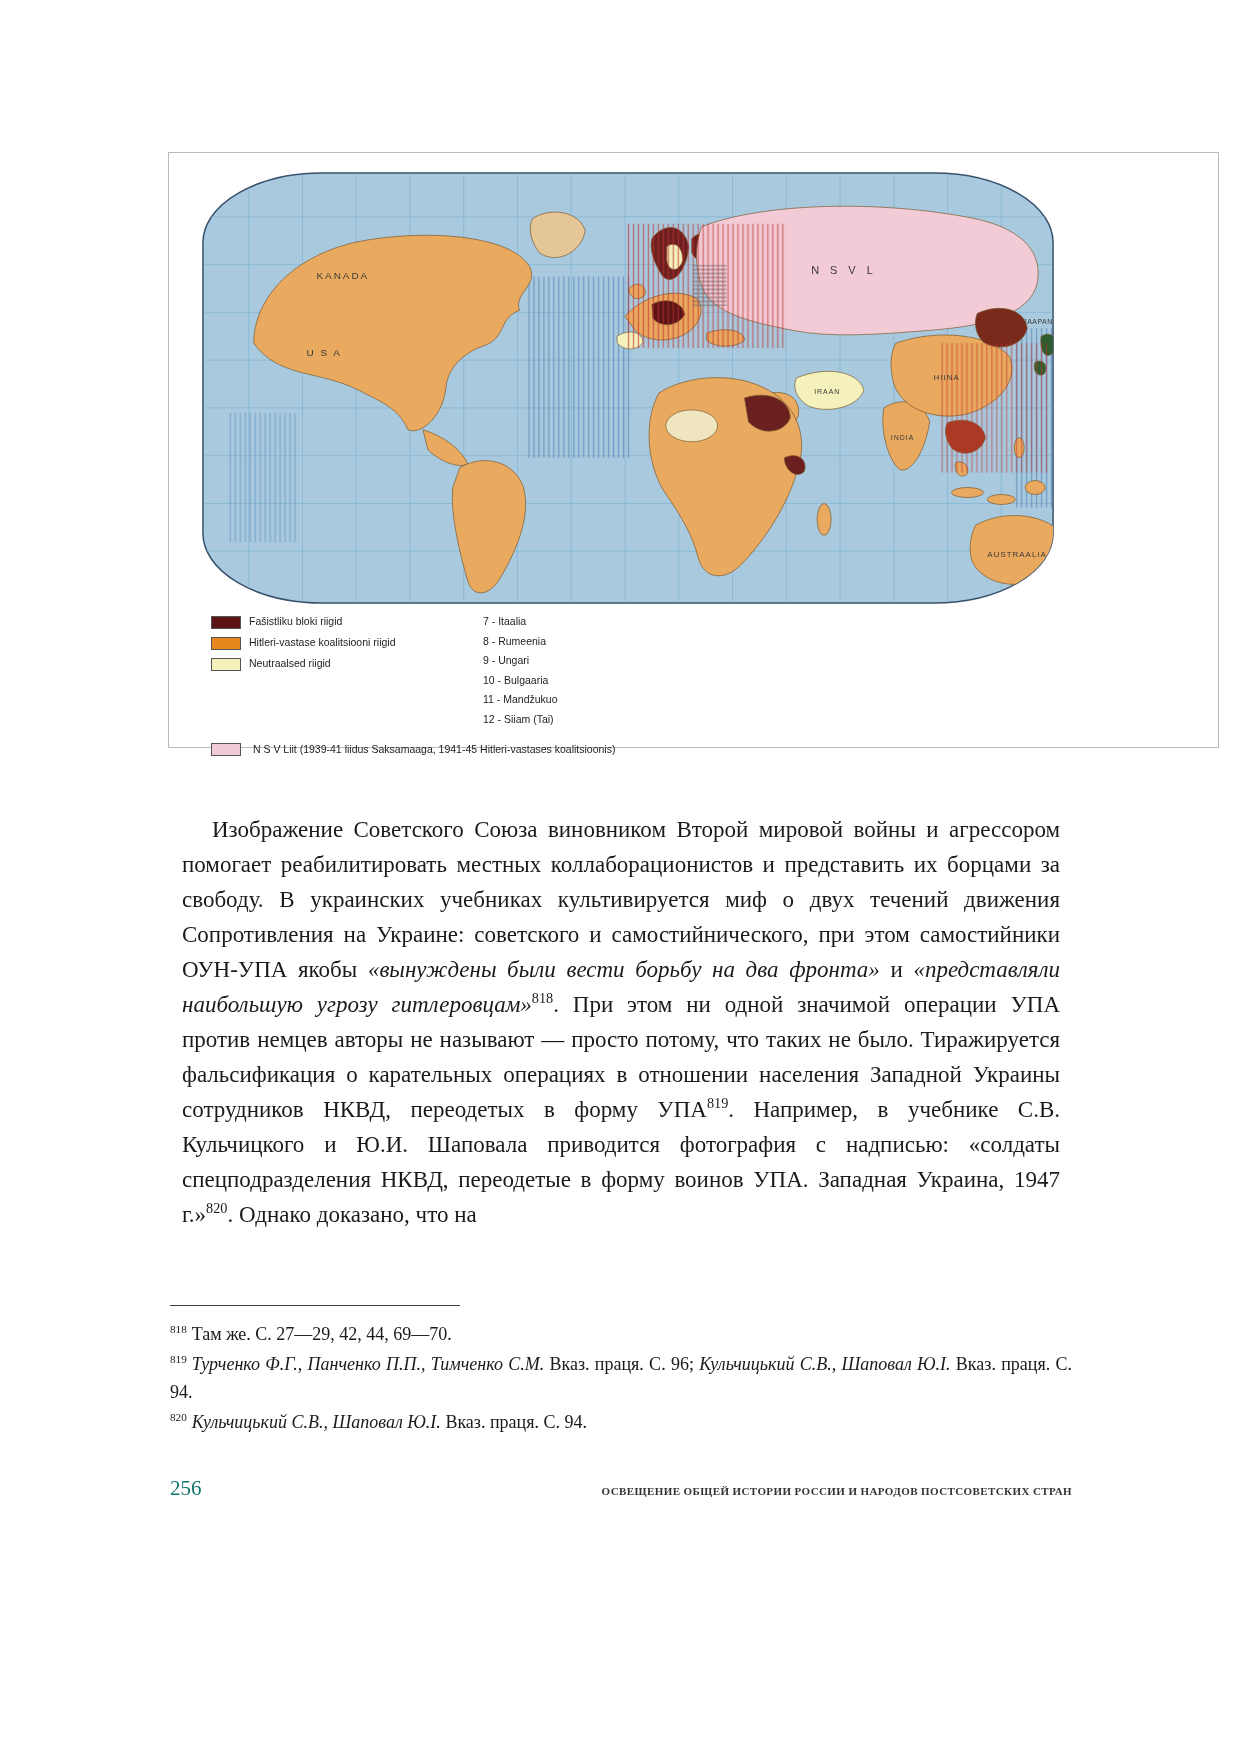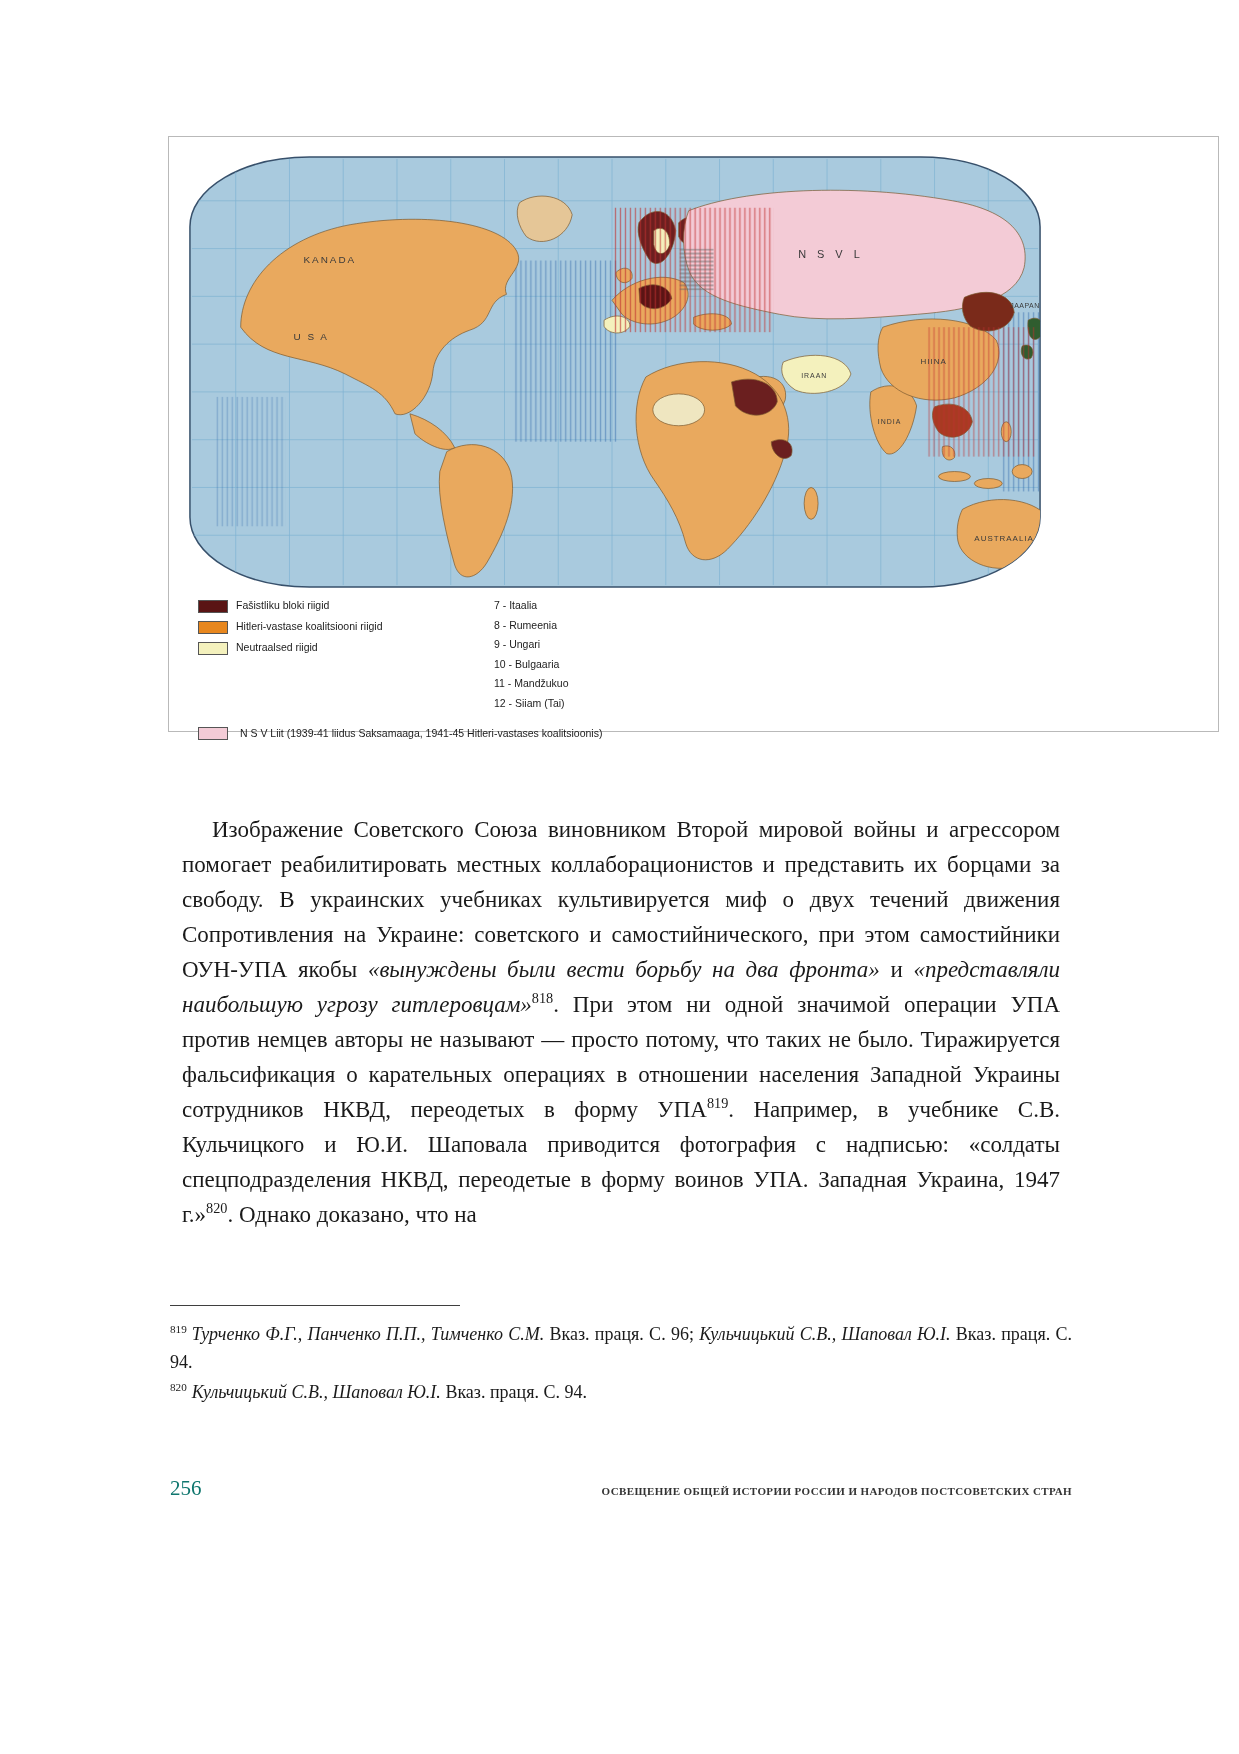--- a/index.html
+++ b/index.html
@@ -2,30 +2,30 @@
 <html><head>
 <meta charset="utf-8">
 <style>
   html,body{margin:0;padding:0;}
   body{
     width:1239px;height:1754px;position:relative;background:#ffffff;
     font-family:"Liberation Serif", serif;color:#1a1a1a;overflow:hidden;
   }
   
   .figure{
-    position:absolute;left:168px;top:136px;width:1051px;height:596px;
+    position:absolute;left:168px;top:152px;width:1051px;height:596px;
     border:1px solid #b9b9b9;background:#fff;box-sizing:border-box;
-    padding:16px 21px 10px 15px;
+    padding:16px 21px 10px 28px;
   }
   .map-svg{display:block;width:862px;height:438px;}
   .legend{
     margin-top:8px;font-family:"Liberation Sans", sans-serif;
     font-size:10.5px;color:#1c1c1c;padding-left:14px;
   }
-  .legend-main{display:grid;grid-template-columns:272px 248px 160px 168px;column-gap:24px;}
+  .legend-main{display:grid;grid-template-columns:272px 248px 160px 168px;column-gap:0;}
   .legend-col{display:flex;flex-direction:column;gap:7px;}
   .legend-item{display:flex;align-items:flex-start;gap:8px;}
   .swatch{width:30px;height:13px;border:1px solid #555;flex:0 0 30px;margin-top:1px;box-sizing:border-box;}
   .hatch-red{background:repeating-linear-gradient(90deg,#c03030 0 2px,#ffffff 2px 5px);}
   .hatch-blue{background:repeating-linear-gradient(90deg,#3a6fae 0 2px,#ffffff 2px 5px);}
   .hatch-gray{background:repeating-linear-gradient(0deg,#6d6d6d 0 2px,#ffffff 2px 4px);}
   .legend-label{max-width:170px;line-height:1.2;}
   .legend-num{line-height:1.2;margin-bottom:7px;}
   .legend-bottom{display:flex;align-items:center;gap:12px;margin-top:9px;}
   
@@ -179,20 +179,21 @@
 </div>
 
 <div class="body-text">
   <p>
     <span>Изображение Советского Союза виновником Второй мировой войны и агрессором помогает реабилитировать местных коллаборационистов и представить их борцами за свободу. В украинских учебниках культивируется миф о двух течений движения Сопротивления на Украине: советского и самостийнического, при этом самостийники ОУН-УПА якобы </span><span class="it">«вынуждены были вести борьбу на два фронта»</span><span> и </span><span class="it">«представляли наибольшую угрозу гитлеровцам»</span><sup>818</sup><span>. При этом ни одной значимой операции УПА против немцев авторы не называют — просто потому, что таких не было. Тиражируется фальсификация о карательных операциях в отношении населения Западной Украины сотрудников НКВД, переодетых в форму УПА</span><sup>819</sup><span>. Например, в учебнике С.В. Кульчицкого и Ю.И. Шаповала приводится фотография с надписью: «солдаты спецподразделения НКВД, переодетые в форму воинов УПА. Западная Украина, 1947 г.»</span><sup>820</sup><span>. Однако доказано, что на</span>
   </p>
 </div>
 
 <div class="footnote-rule"></div>
 <div class="footnotes">
+  <p><sup>818</sup><span>Там же. С. 27—29, 42, 44, 69—70.</span></p>
   <p><sup>819</sup><span class="it">Турченко Ф.Г., Панченко П.П., Тимченко С.М.</span><span> Вказ. праця. С. 96; </span><span class="it">Кульчицький С.В., Шаповал Ю.І.</span><span> Вказ. праця. С. 94.</span></p>
   <p><sup>820</sup><span class="it">Кульчицький С.В., Шаповал Ю.І.</span><span> Вказ. праця. С. 94.</span></p>
 </div>
 
 <div class="footer">
   <span class="page-number">256</span>
   <span class="running-title">ОСВЕЩЕНИЕ ОБЩЕЙ ИСТОРИИ РОССИИ И НАРОДОВ ПОСТСОВЕТСКИХ СТРАН</span>
 </div>
 
 </body></html>

